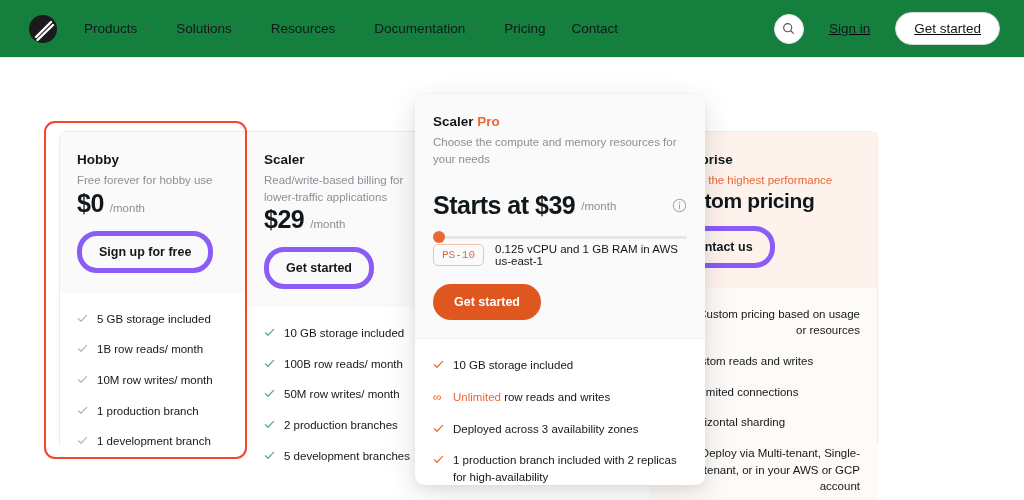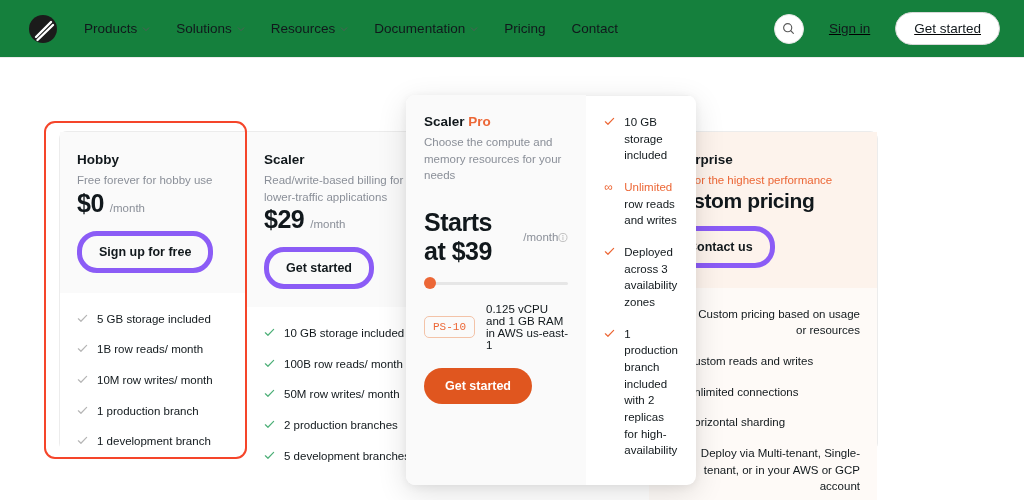--- a/index.html
+++ b/index.html
@@ -99,46 +99,46 @@
   
   .sel-outline {
     position: absolute; left: 44px; top: 121px;
     width: 203px; height: 338px;
     border: 2px solid #f5452a; border-radius: 11px;
     pointer-events: none;
   }
 
   
   .pro {
-    position: absolute; left: 406px; top: 95px;
+    position: absolute; left: 415px; top: 95px;
     width: 290px; height: 390px;
     background: #fff; border-radius: 9px;
     box-shadow: 0 8px 30px rgba(0,0,0,0.12), 0 2px 8px rgba(0,0,0,0.06);
     overflow: hidden;
-    display: flex; 
+    display: flex; flex-direction: column;
   }
   .pro-top { background: #fafafa; padding: 19px 18px 18px 18px; }
   .pro-title { font-size: 13.5px; font-weight: bold; color: #11181c; }
   .pro-title .accent { color: #ec6736; }
   .pro-desc { font-size: 11.5px; color: #8a8f98; margin-top: 5px; line-height: 1.45; }
   .pro-price-row { display: flex; align-items: center; margin-top: 24px; }
   .pro-price { font-size: 25px; font-weight: bold; color: #11181c; letter-spacing: -0.5px; }
   .pro-price-unit { font-size: 11.5px; color: #8a8f98; margin-left: 6px; }
   .info-icon { margin-left: auto; width: 15px; height: 15px; cursor: pointer; display:block; }
   .slider { margin-top: 11px; position: relative; height: 12px; }
   .slider-track {
     position: absolute; left: 0; right: 0; top: 5px;
     height: 3px; background: #e6e6e6; border-radius: 2px;
   }
   .slider-thumb {
     position: absolute; left: 0; top: 0;
     width: 12px; height: 12px; border-radius: 50%;
     background: #ec6736; cursor: pointer;
   }
-  .spec-row { display: flex; align-items: center; margin-top: 14px; gap: 11px; }
+  .spec-row { display: flex; align-items: center; margin-top: 0; gap: 11px; }
   .badge {
     border: 1px solid #f3c3a8; border-radius: 5px;
     color: #ec6736; font-size: 11px;
     font-family: "Liberation Mono", monospace;
     padding: 4px 8px; white-space: nowrap;
   }
   .spec-txt { font-size: 11.5px; color: #11181c; }
   .pro-cta {
     margin-top: 17px;
     background: #e0561f; border: none; border-radius: 20px;

